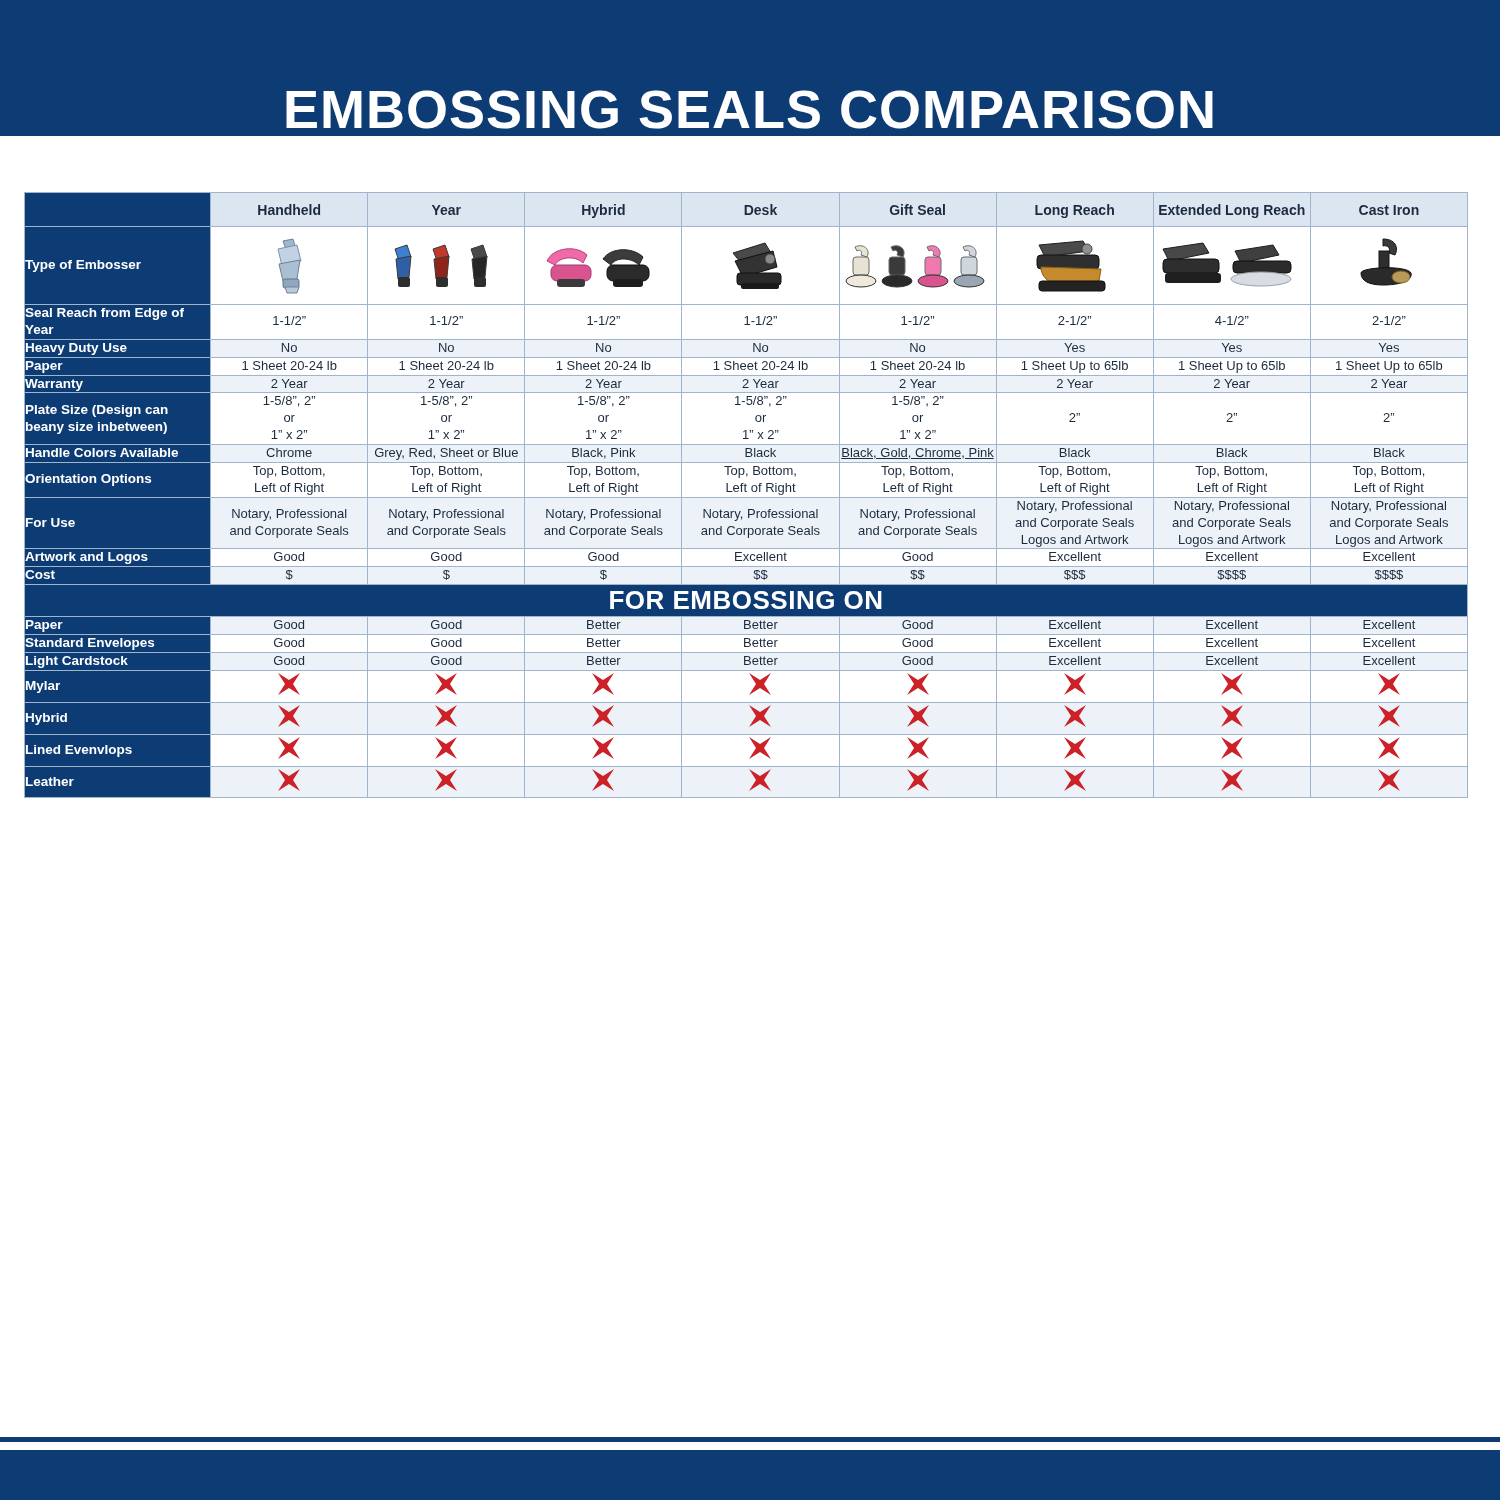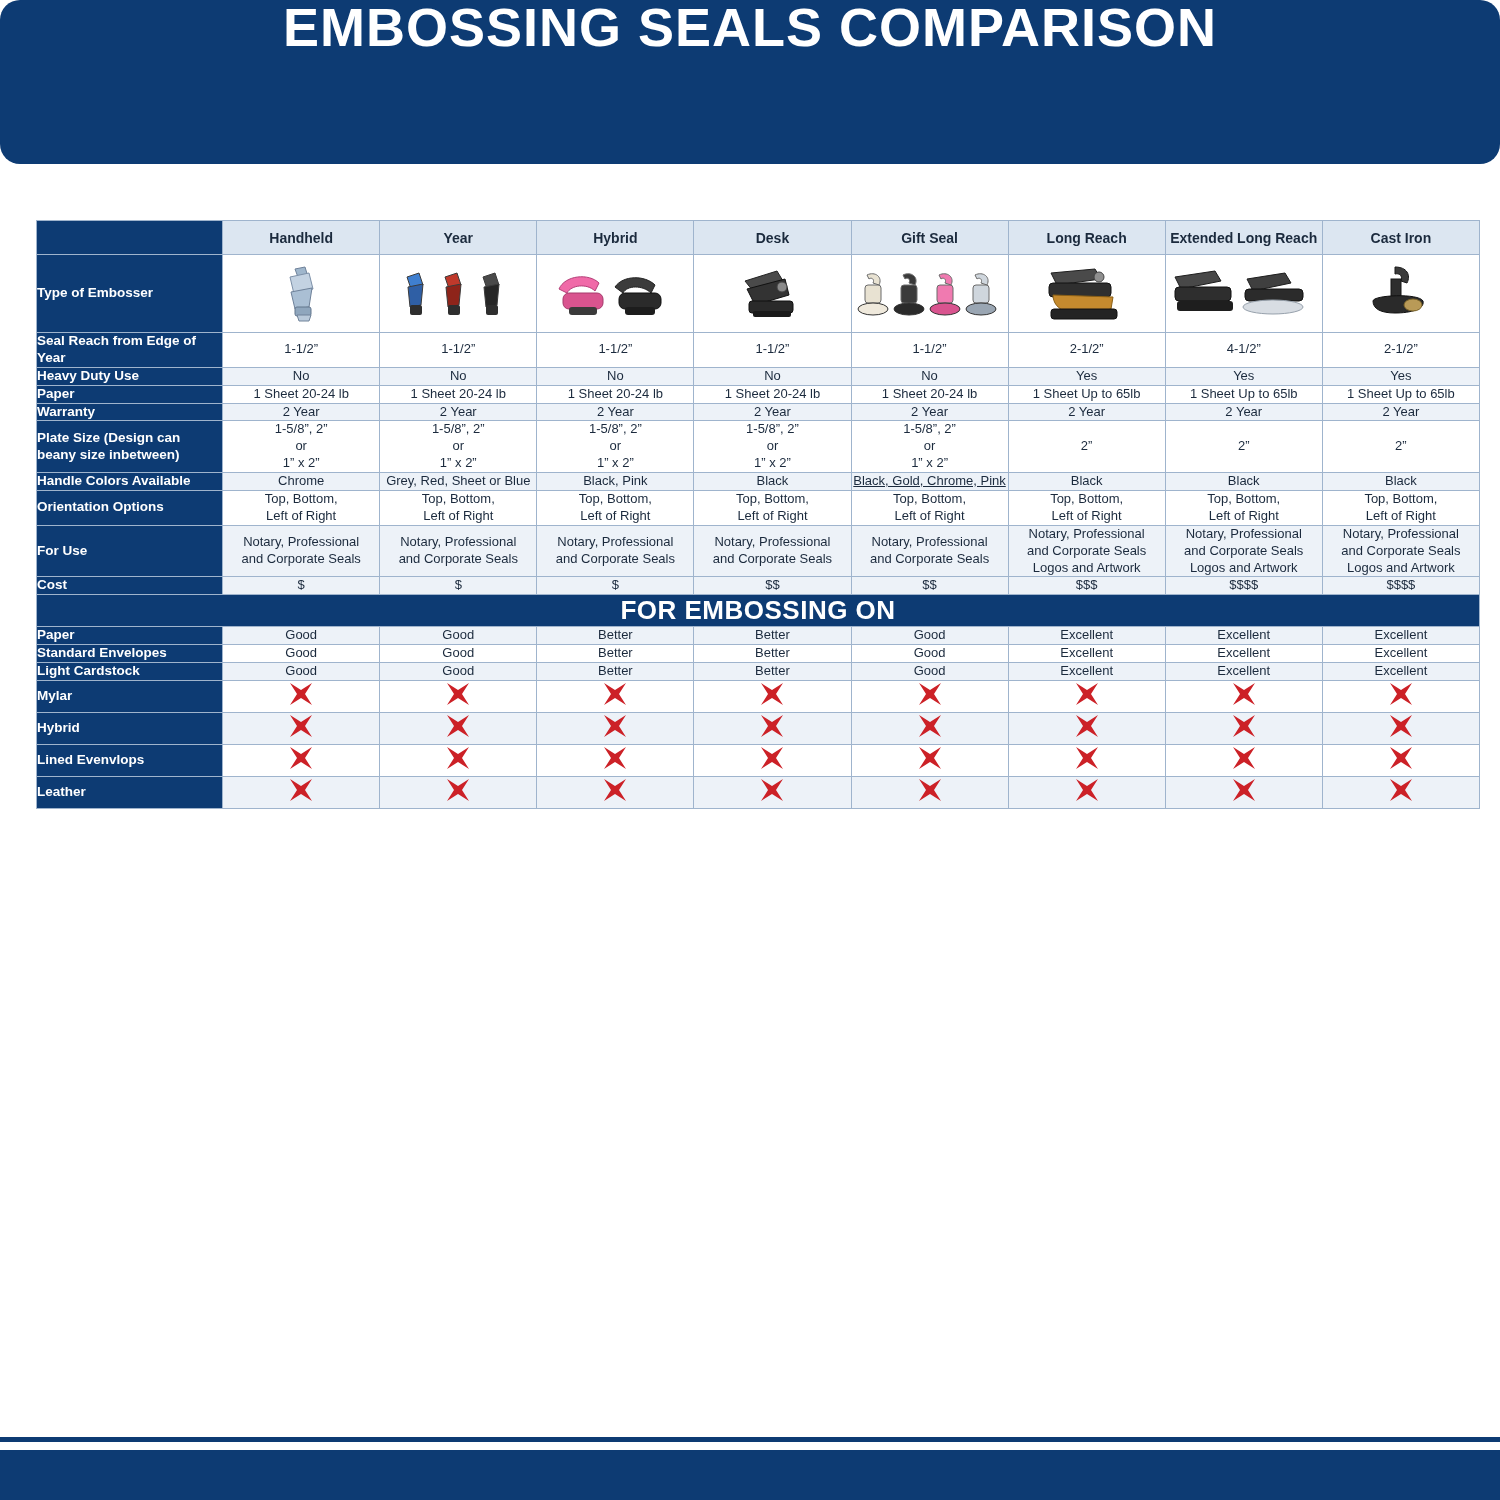--- a/index.html
+++ b/index.html
@@ -10,42 +10,41 @@
     font-family: "Liberation Sans", sans-serif;
   }
   .page {
     position: relative;
     width: 1500px; height: 1500px;
     background: #ffffff;
     overflow: hidden;
   }
   .header-band {
     width: 1500px;
-    height: 164px;
+    height: 136px;
     background: #0d3b73;
     display: flex;
-    align-items: flex-start;
+    align-items: flex-end;
     justify-content: center;
-    border-radius: 20px;
   }
   .header-title {
     color: #ffffff;
     font-size: 54px;
     font-weight: bold;
     letter-spacing: 1px;
     text-align: center;
     line-height: 1;
   }
   .header-rule {
     width: 1500px;
     height: 6px;
     background: #ffffff;
   }
   .body-area {
-    padding: 50px 28px 0 36px;
+    padding: 50px 28px 0 24px;
   }
   table.cmp {
     border-collapse: collapse;
     width: 1444px;
     table-layout: fixed;
   }
   table.cmp td, table.cmp th {
     border: 1px solid #9fb4cd;
     padding: 0;
     vertical-align: middle;
@@ -369,20 +368,31 @@
 and Corporate Seals
 Logos and Artwork</td>
             <td class="cell" style="white-space: pre-line;">Notary, Professional
 and Corporate Seals
 Logos and Artwork</td>
             <td class="cell" style="white-space: pre-line;">Notary, Professional
 and Corporate Seals
 Logos and Artwork</td>
           </tr>
           <tr>
+            <td class="rowlab">Artwork and Logos</td>
+            <td class="cell alt" style="white-space: pre-line;">Good</td>
+            <td class="cell alt" style="white-space: pre-line;">Good</td>
+            <td class="cell alt" style="white-space: pre-line;">Good</td>
+            <td class="cell alt" style="white-space: pre-line;">Excellent</td>
+            <td class="cell alt" style="white-space: pre-line;">Good</td>
+            <td class="cell alt" style="white-space: pre-line;">Excellent</td>
+            <td class="cell alt" style="white-space: pre-line;">Excellent</td>
+            <td class="cell alt" style="white-space: pre-line;">Excellent</td>
+          </tr>
+          <tr>
             <td class="rowlab">Cost</td>
             <td class="cell" style="white-space: pre-line;">$</td>
             <td class="cell" style="white-space: pre-line;">$</td>
             <td class="cell" style="white-space: pre-line;">$</td>
             <td class="cell" style="white-space: pre-line;">$$</td>
             <td class="cell" style="white-space: pre-line;">$$</td>
             <td class="cell" style="white-space: pre-line;">$$$</td>
             <td class="cell" style="white-space: pre-line;">$$$$</td>
             <td class="cell" style="white-space: pre-line;">$$$$</td>
           </tr>

